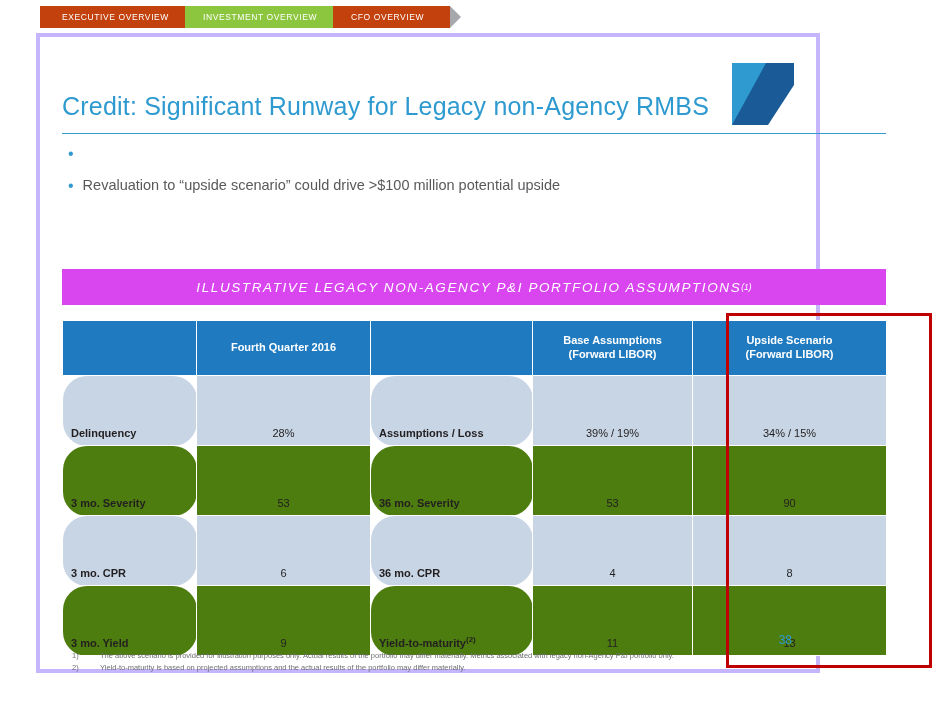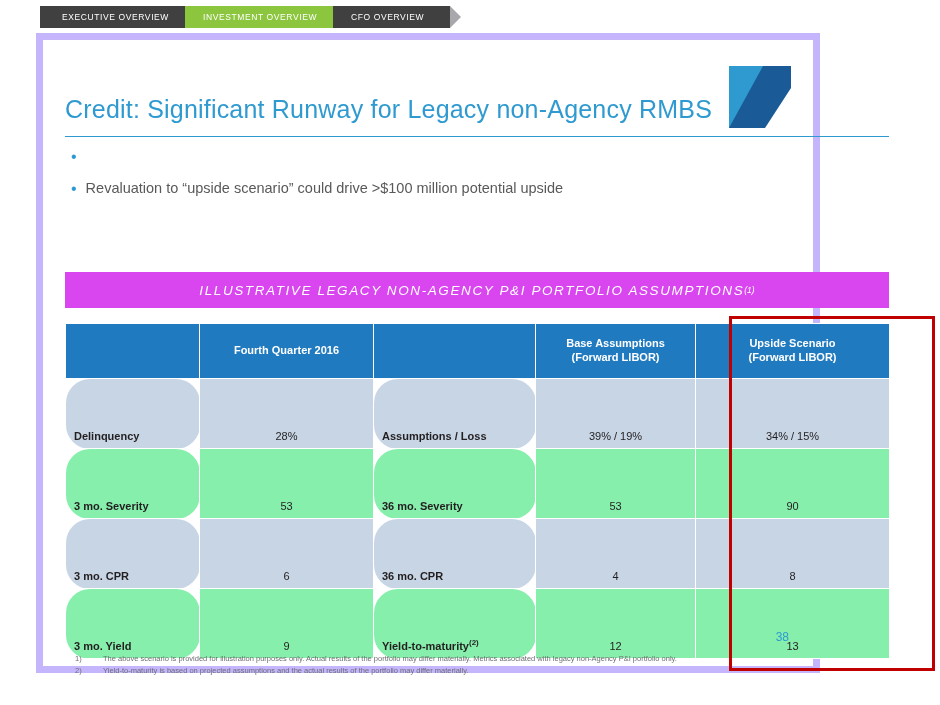--- a/index.html
+++ b/index.html
@@ -41,34 +41,34 @@
     content: "";
     position: absolute;
     right: -11px;
     top: 0;
     width: 0;
     height: 0;
     border-top: 11px solid transparent;
     border-bottom: 11px solid transparent;
     border-left: 11px solid currentColor;
   }
-  .chev.gray { background: #404040; }
+  .chev.gray { background: #c2410c; }
   .chev.gray::after { color: #a6a8ab; }
   .chev.green { background: #8cc63e; }
   .chev.green::after { color: #8cc63e; }
   .chev.first { padding-left: 22px; }
 
   
   .slide {
     position: absolute;
     left: 36px;
     top: 33px;
     width: 784px;
     height: 640px;
-    border: 7px solid #c4b5fd;
+    border: 4px solid #c4b5fd;
     box-sizing: border-box;
     background: #ffffff;
   }
 
   
   .logo {
     position: absolute;
     right: 22px;
     top: 26px;
     width: 62px;
@@ -186,21 +186,21 @@
   }
   table.assumptions td.label {
     font-weight: bold;
     text-align: left;
     border-radius: 24px;
   }
   table.assumptions td.val {
     text-align: center;
   }
   .rowA td { background: #c7d5e5; }
-  .rowB td { background: #86efac; }
+  .rowB td { background: #4d7c0f; }
   td sup { font-size: 8px; }
 
   
   .redbox {
     position: absolute;
     left: 686px;
     top: 276px;
     width: 206px;
     height: 355px;
     border: 3px solid #c00000;
@@ -316,21 +316,21 @@
           <td class="label">3 mo. CPR</td>
           <td class="val">6</td>
           <td class="label">36 mo. CPR</td>
           <td class="val">4</td>
           <td class="val">8</td>
         </tr>
         <tr class="rowB">
           <td class="label">3 mo. Yield</td>
           <td class="val">9</td>
           <td class="label"><span>Yield-to-maturity</span><sup>(2)</sup></td>
-          <td class="val">12</td>
+          <td class="val">11</td>
           <td class="val">13</td>
         </tr>
       </tbody>
     </table>
   </div>
 
   <div class="redbox"></div>
 
   <div class="footnotes">
     <div class="fn">

